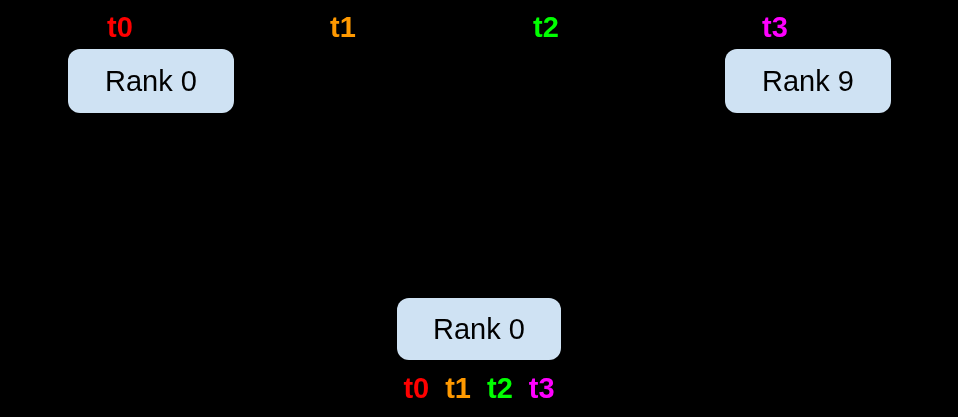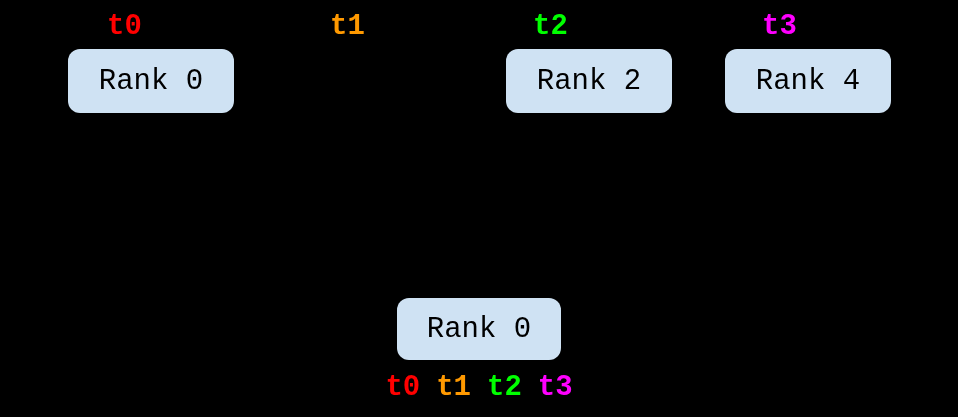--- a/index.html
+++ b/index.html
@@ -6,21 +6,21 @@
     margin: 0;
     padding: 0;
     background: #000000;
   }
   .canvas {
     position: relative;
     width: 958px;
     height: 417px;
     background: #000000;
     overflow: hidden;
-    font-family: Liberation Mono, monospace;
+    font-family: Liberation Sans, sans-serif;
   }
   .rank-group {
     position: absolute;
     top: 12px;
     width: 166px;
   }
   .thread-label {
     font-size: 29px;
     font-weight: bold;
     line-height: 30px;
@@ -68,29 +68,26 @@
       <span>Rank 0</span>
     </div>
   </div>
 
   <div class="rank-group" style="left:287px;">
     <div class="thread-label" style="padding-left: 43px; color: rgb(255, 153, 0);">t1</div>
   </div>
 
   <div class="rank-group" style="left:506px;">
     <div class="thread-label" style="padding-left: 27px; color: rgb(0, 255, 0);">t2</div>
-    <div class="rank-box">
-      <span>Rank 2</span>
-    </div>
   </div>
 
   <div class="rank-group" style="left:725px;">
     <div class="thread-label" style="padding-left: 37px; color: rgb(255, 0, 255);">t3</div>
     <div class="rank-box">
-      <span>Rank 4</span>
+      <span>Rank 9</span>
     </div>
   </div>
 
   <div class="bottom-group">
     <div class="rank-box">
       <span>Rank 0</span>
     </div>
     <div class="bottom-threads">
       <span style="color: rgb(255, 0, 0);">t0</span>
       <span style="color: rgb(255, 153, 0);">t1</span>

